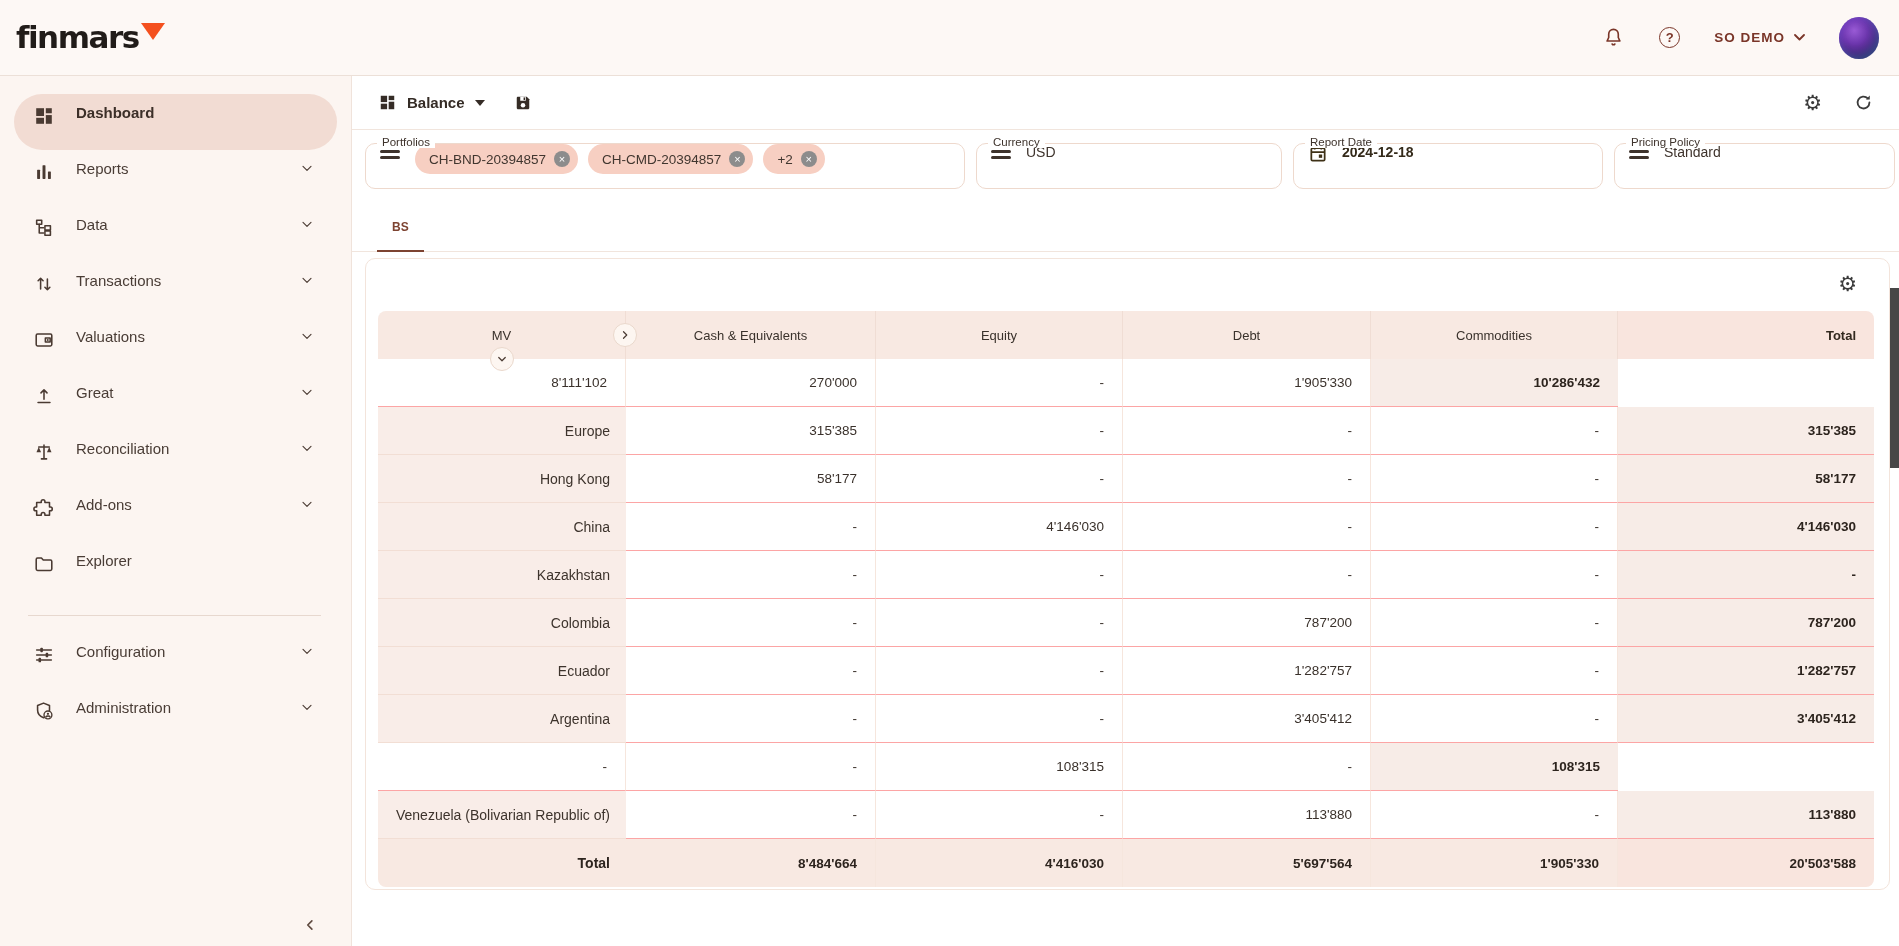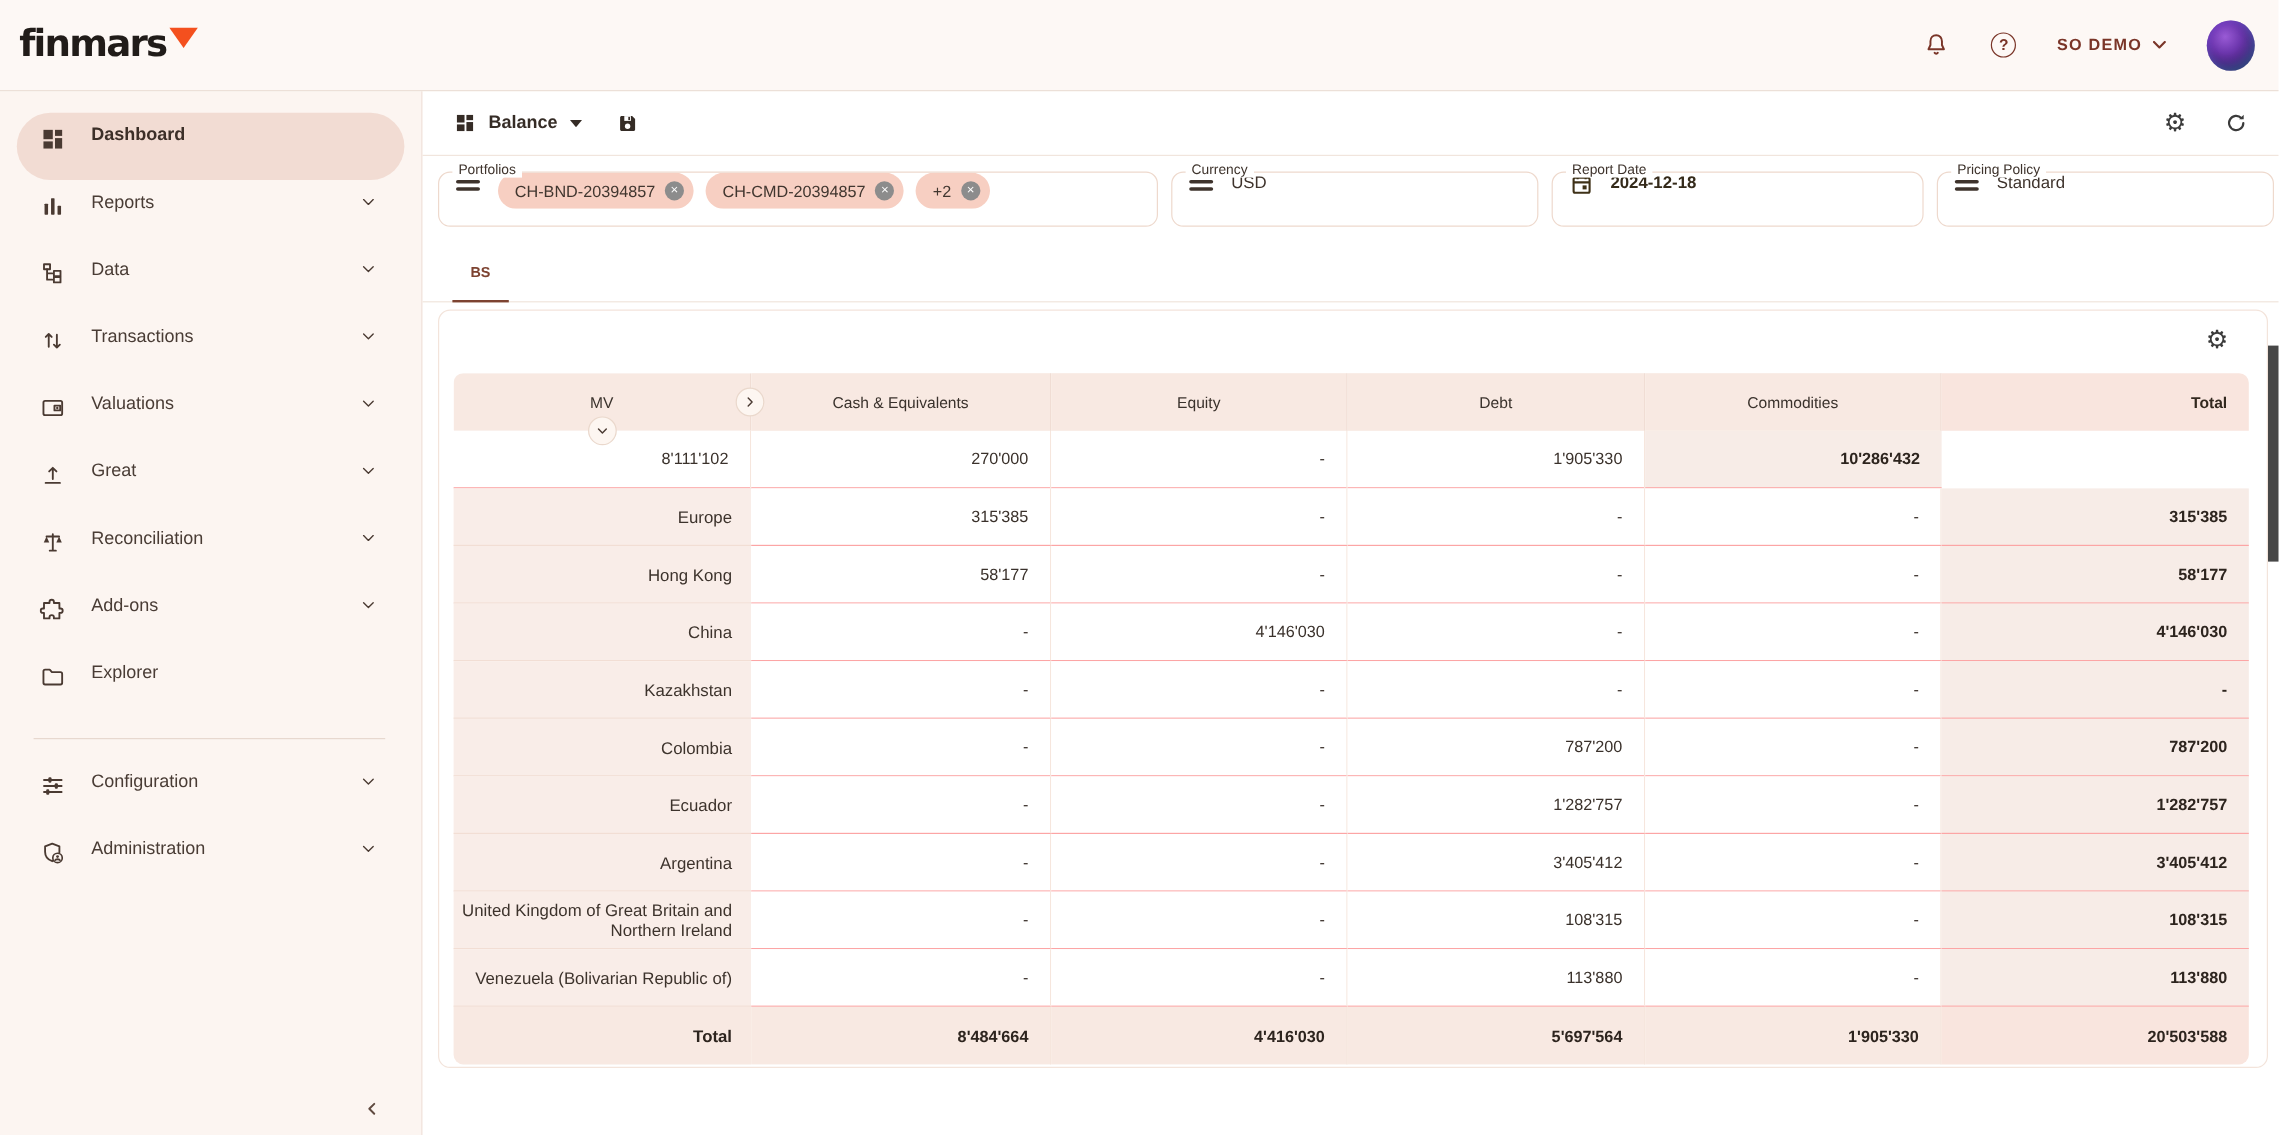--- a/index.html
+++ b/index.html
@@ -480,23 +480,20 @@
               <div class="cell-label">
                 <span class="lbl">Argentina</span>
               </div>
               <div class="cell">-</div>
               <div class="cell">-</div>
               <div class="cell">3'405'412</div>
               <div class="cell">-</div>
               <div class="cell cell-total">3'405'412</div>
             </div>
             <div class="trow wrap">
-              <div class="cell-label">
-                <span class="lbl">United Kingdom of Great Britain and Northern Ireland</span>
-              </div>
               <div class="cell">-</div>
               <div class="cell">-</div>
               <div class="cell">108'315</div>
               <div class="cell">-</div>
               <div class="cell cell-total">108'315</div>
             </div>
             <div class="trow">
               <div class="cell-label">
                 <span class="lbl">Venezuela (Bolivarian Republic of)</span>
               </div>

